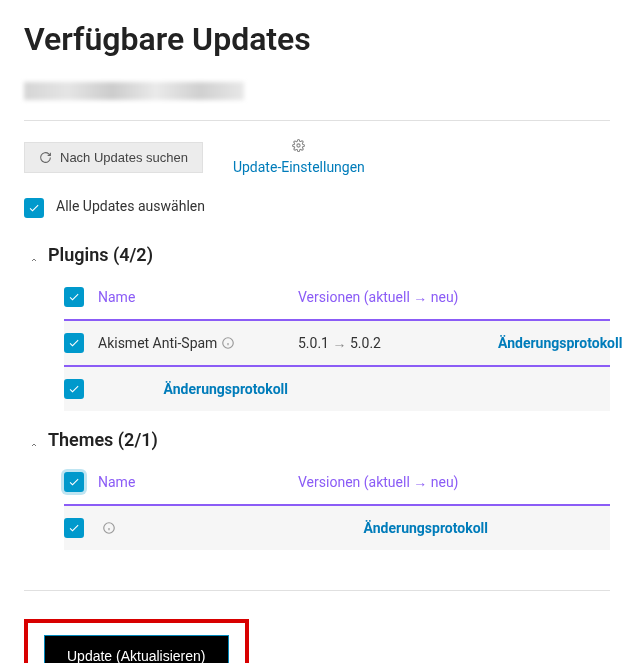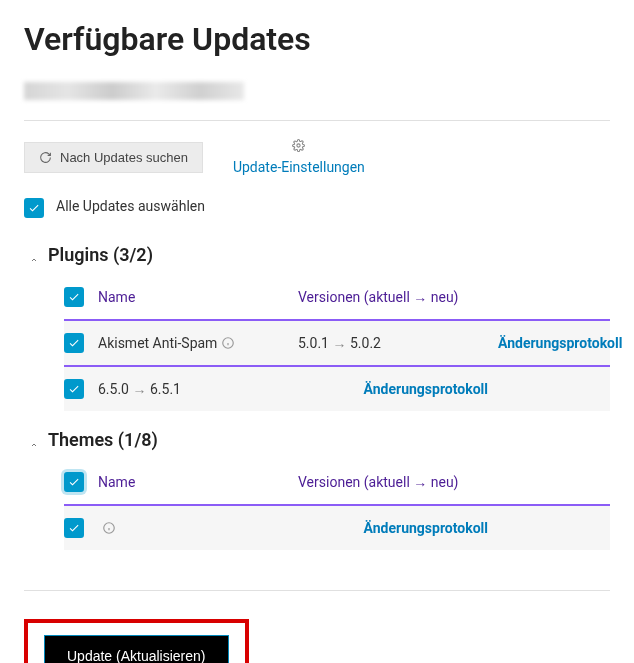--- a/index.html
+++ b/index.html
@@ -107,21 +107,21 @@
     padding-left: 40px;
   }
   .row {
     display: grid;
     grid-template-columns: 34px 200px 200px 1fr;
     align-items: center;
     padding: 12px 10px 12px 0;
     font-size: 14px;
   }
   .row.data { background: #f6f6f6; border-top: 2px solid #8b5cf6; }
-  .row.header { font-size: 14px; color: #4c1d95; }
+  .row.header { font-size: 14px; color: #8b5cf6; }
   .col-name { display: flex; align-items: center; }
   .col-link { text-align: right; padding-right: 10px; }
   .col-link a { color: #007cba; cursor: pointer; font-weight: bold; }
   .arrow-sep { color: #888; }
   .footer-area { margin-top: 40px; }
   .highlight-box {
     display: inline-block;
     border: 4px solid #d80000;
     padding: 12px 16px;
     margin-top: 10px;
@@ -171,21 +171,21 @@
   </span>
   <span>Alle Updates auswählen</span>
 </div>
 
 <div class="section-header">
   <span class="icon chevron-icon">
     <svg viewBox="0 0 24 24" fill="none" stroke="#777" stroke-width="3">
         <path d="M6 15l6-6 6 6"></path>
       </svg>
   </span>
-  <h2>Plugins (3/2)</h2>
+  <h2>Plugins (4/2)</h2>
 </div>
 <div class="section-body">
   <div class="row header">
     <div>
       <span class="checkbox checked">
         <svg viewBox="0 0 24 24">
             <path d="M9 16.2 4.8 12l-1.4 1.4L9 19 21 7l-1.4-1.4z"></path>
           </svg>
       </span>
     </div>
@@ -220,36 +220,31 @@
   </div>
 
   <div class="row data">
     <div>
       <span class="checkbox checked">
         <svg viewBox="0 0 24 24">
             <path d="M9 16.2 4.8 12l-1.4 1.4L9 19 21 7l-1.4-1.4z"></path>
           </svg>
       </span>
     </div>
-    <div>
-      <span>6.5.0</span>
-      <span class="arrow-sep">→</span>
-      <span>6.5.1</span>
-    </div>
     <div class="col-link"><a>Änderungsprotokoll</a></div>
   </div>
 </div>
 
 <div class="section-header" style="margin-top:12px;">
   <span class="icon chevron-icon">
     <svg viewBox="0 0 24 24" fill="none" stroke="#777" stroke-width="3">
         <path d="M6 15l6-6 6 6"></path>
       </svg>
   </span>
-  <h2>Themes (1/8)</h2>
+  <h2>Themes (2/1)</h2>
 </div>
 <div class="section-body">
   <div class="row header">
     <div>
       <span class="checkbox checked focus">
         <svg viewBox="0 0 24 24">
             <path d="M9 16.2 4.8 12l-1.4 1.4L9 19 21 7l-1.4-1.4z"></path>
           </svg>
       </span>
     </div>

